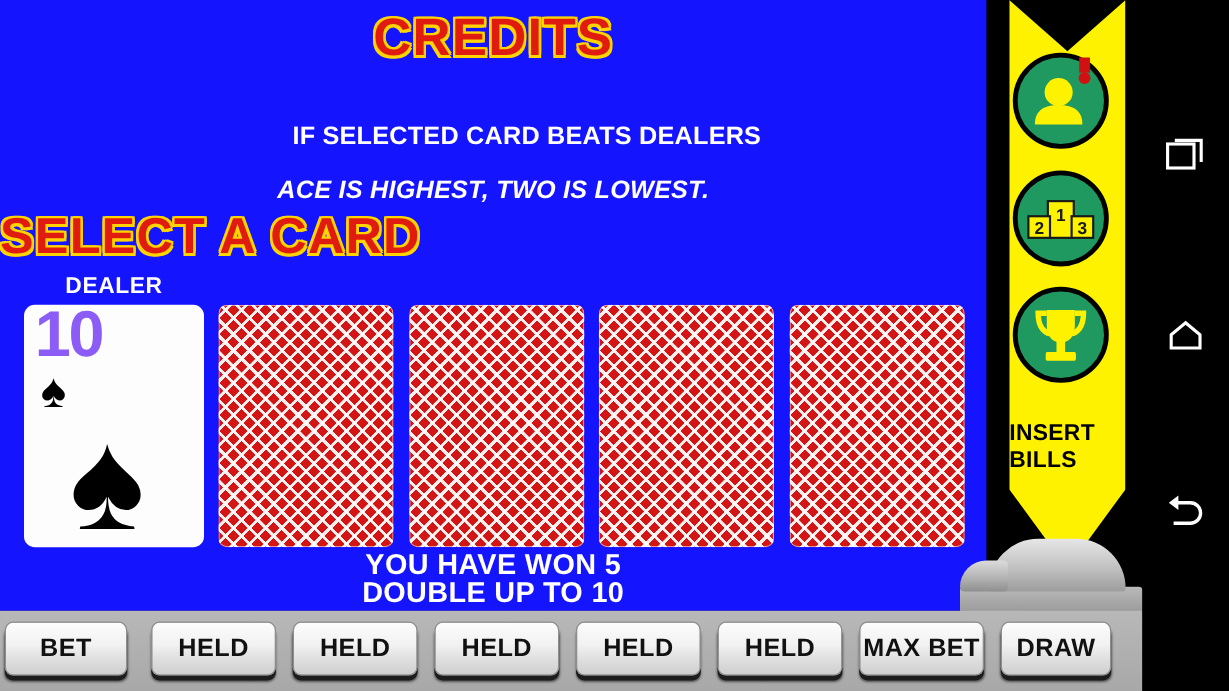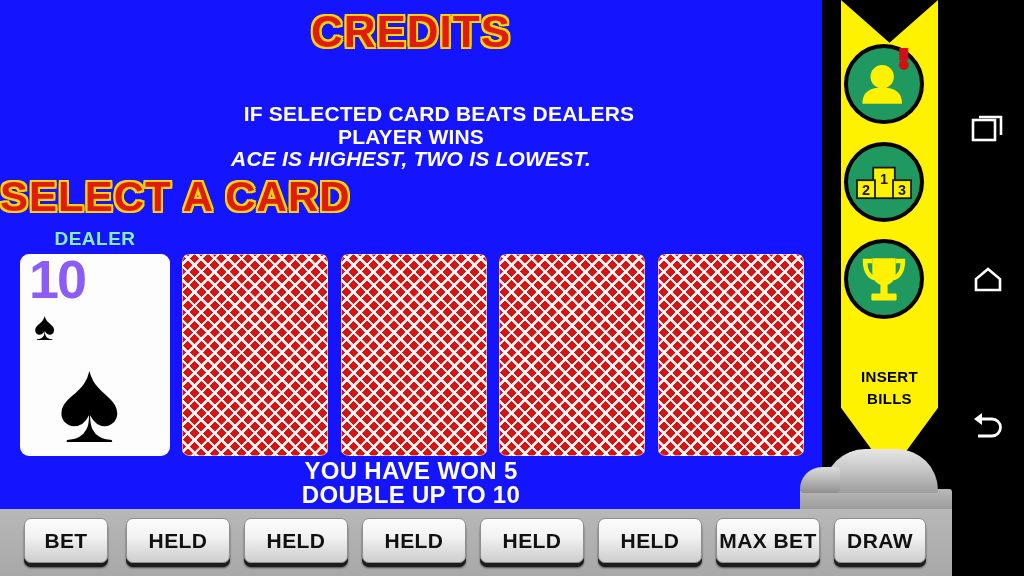--- a/index.html
+++ b/index.html
@@ -80,21 +80,21 @@
     font-size: 42px;
     line-height: 42px;
   }
 
   
   #dealer-label {
     position: absolute;
     left: 20px; top: 228px;
     width: 150px;
     text-align: center;
-    color: #86efac;
+    color: #ffffff;
     font-weight: bold;
     font-size: 19px;
     letter-spacing: 0.5px;
   }
   #dealer-card {
     position: absolute;
     left: 20px; top: 254px;
     width: 150px; height: 202px;
     background: #fdfdfd;
     border-radius: 9px;
@@ -178,26 +178,25 @@
     border: 4px solid #000;
     box-sizing: border-box;
   }
   #badge-player { top: 44px; }
   #badge-ranks  { top: 142px; }
   #badge-trophy { top: 239px; }
   .badge svg { display: block; width: 100%; height: 100%; }
 
   #insert-bills {
     position: absolute;
-    left: 841px; top: 366px;
+    left: 841px; top: 351px;
     width: 97px;
-    text-align: center;
     color: #000;
     font-weight: bold;
-    font-size: 15px;
+    font-size: 19px;
     line-height: 22px;
     letter-spacing: 0.3px;
   }
 
   
   #acceptor {
     position: absolute;
     left: 800px; top: 449px;
     width: 152px; height: 60px;
   }
@@ -268,21 +267,20 @@
 </head>
 <body>
 
 <div id="screen">
 
   <div id="game-panel">
 
     <div id="credits-title" class="outlined">CREDITS</div>
 
     <div id="info-1" class="info-line">IF SELECTED CARD BEATS DEALERS</div>
-    <div id="info-2" class="info-line">PLAYER WINS</div>
     <div id="info-3" class="info-line">ACE IS HIGHEST, TWO IS LOWEST.</div>
 
     <div id="select-card" class="outlined">SELECT A CARD</div>
 
     <div id="dealer-label">DEALER</div>
 
     <div id="dealer-card">
       <div id="dealer-rank">10</div>
       <div id="dealer-small-suit" class="spade">♠</div>
       <div id="dealer-big-suit" class="spade">♠</div>
@@ -334,21 +332,21 @@
     <span>BILLS</span>
   </div>
 
   <div id="acceptor">
     <div id="acceptor-base"></div>
     <div id="acceptor-dome"></div>
     <div id="acceptor-lip"></div>
   </div>
 
   <div id="button-bar">
-    <div class="game-button" style="left:24px;  width:84px;">BET</div>
+    <div class="game-button" style="left:4px;  width:102px;">BET</div>
     <div class="game-button" style="left:126px;width:104px;">HELD</div>
     <div class="game-button" style="left:244px;width:104px;">HELD</div>
     <div class="game-button" style="left:362px;width:104px;">HELD</div>
     <div class="game-button" style="left:480px;width:104px;">HELD</div>
     <div class="game-button" style="left:598px;width:104px;">HELD</div>
     <div class="game-button" style="left:716px;width:104px;">MAX BET</div>
     <div class="game-button" style="left:834px;width:92px;">DRAW</div>
   </div>
 
   <div id="nav-bar">

